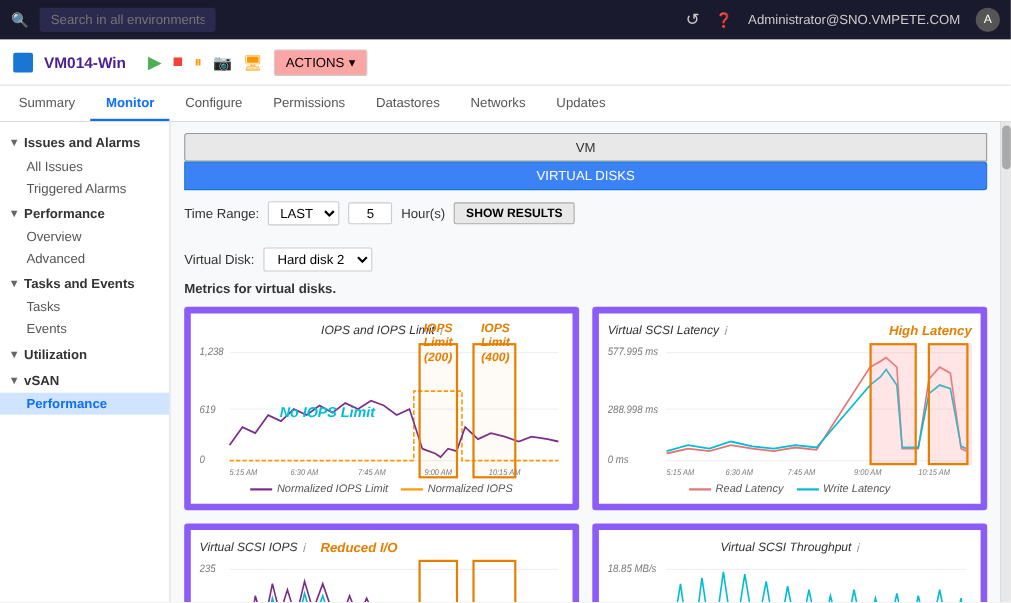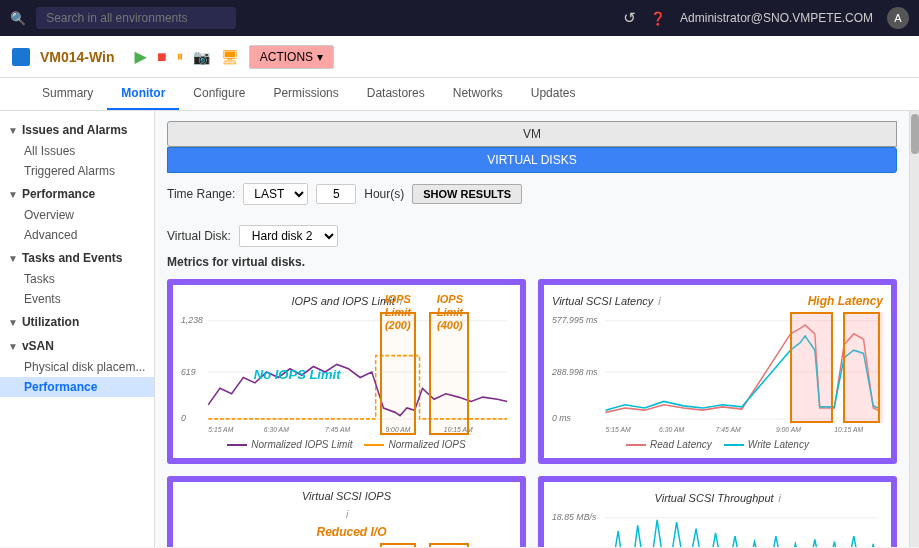--- a/index.html
+++ b/index.html
@@ -1,36 +1,36 @@
 <!DOCTYPE html>
 <html><head>
   <meta charset="utf-8">
   <style>
     * { box-sizing: border-box; margin: 0; padding: 0; }
     body { font-family: Arial, sans-serif; font-size: 12px; background: #f3f3f3; color: #333; width: 919px; height: 548px; overflow: hidden; }
 
     
     .topbar { background: #1a1a2e; height: 36px; display: flex; align-items: center; padding: 0 10px; gap: 10px; }
-    .topbar-search { background: #2a2a4e; border: none; color: #aaa; padding: 4px 10px; border-radius: 3px; font-size: 12px; width: 200px; }
+    .topbar-search { background: #2a2a4e; border: none; color: #aaa; padding: 4px 10px; border-radius: 3px; font-size: 12px; width: 160px; }
     .topbar-right { margin-left: auto; display: flex; align-items: center; gap: 14px; color: #ccc; font-size: 12px; }
     .topbar-user { color: #ccc; cursor: pointer; }
 
     
     .vm-bar { background: #fff; border-bottom: 1px solid #ddd; height: 42px; display: flex; align-items: center; padding: 0 12px; gap: 10px; }
     .vm-icon { width: 18px; height: 18px; background: #1976d2; border-radius: 2px; display: inline-block; }
-    .vm-name { font-size: 14px; font-weight: bold; color: #a16207; margin-right: 10px; }
+    .vm-name { font-size: 14px; font-weight: bold; color: #4c1d95; margin-right: 10px; }
     .vm-actions-btn { background: #fca5a5; border: 1px solid #ccc; padding: 4px 10px; font-size: 12px; cursor: pointer; border-radius: 2px; display: flex; align-items: center; gap: 4px; }
 
     
     .icon-play { color: #4caf50; font-size: 14px; }
     .icon-stop { color: #f44336; font-size: 14px; }
     .icon-other { color: #ff9800; font-size: 14px; }
 
     
-    .tabs { background: #fff; border-bottom: 1px solid #ddd; display: flex; padding: 0 28px; }
+    .tabs { background: #fff; border-bottom: 1px solid #ddd; display: flex; padding: 0 3px; }
     .tab { padding: 8px 14px; font-size: 12px; cursor: pointer; color: #555; border-bottom: 2px solid transparent; }
     .tab.active { color: #0d6efd; border-bottom: 2px solid #0d6efd; font-weight: bold; }
 
     
     .main-content { display: flex; height: calc(548px - 36px - 42px - 34px); background: #f3f3f3; }
 
     
     .sidebar { width: 155px; background: #fff; border-right: 1px solid #ddd; padding: 8px 0; overflow-y: auto; flex-shrink: 0; }
     .sidebar-group { margin-bottom: 2px; }
     .sidebar-group-header { display: flex; align-items: center; padding: 4px 8px; font-size: 12px; font-weight: bold; color: #333; cursor: pointer; }
@@ -150,21 +150,20 @@
       <div class="sidebar-group-header">
         <span class="arrow">▼</span>
         <span>Utilization</span>
       </div>
     </div>
     <div class="sidebar-group">
       <div class="sidebar-group-header">
         <span class="arrow">▼</span>
         <span>vSAN</span>
       </div>
-      <div class="sidebar-item">Physical disk placem...</div>
       <div class="sidebar-item active">Performance</div>
     </div>
   </div>
 
   <div class="content-panel">
 
     <div class="toggle-bar">
       <button class="toggle-btn">VM</button>
       <button class="toggle-btn active">VIRTUAL DISKS</button>
     </div>
@@ -274,21 +273,21 @@
               <span>Read Latency</span>
             </div>
           <div class="legend-item">
               <span class="legend-line" style="background:#00bcd4;"></span>
               <span>Write Latency</span>
             </div>
         </div>
       </div>
 
       <div class="chart-card" style="position:relative;">
-        <div class="chart-title" style="justify-content:flex-start; gap:4px;flex-direction:column;">
+        <div class="chart-title" style="justify-content:flex-start; gap:4px;">
           <span>Virtual SCSI IOPS</span>
           <span class="chart-info">ℹ</span>
           <span style="margin-left:10px;color:#e67e00;font-size:12px;font-weight:bold;">Reduced I/O</span>
         </div>
         <div style="position:relative;">
           
           <div style="position:absolute;left:60%;top:0;width:11%;height:90%;border:2px solid #e67e00;z-index:1;pointer-events:none;"></div>
           <div style="position:absolute;left:75%;top:0;width:12%;height:90%;border:2px solid #e67e00;z-index:1;pointer-events:none;"></div>
           <svg class="chart" viewBox="0 0 340 110" preserveAspectRatio="none">
             <text class="y-label" x="0" y="10" font-size="8" fill="#777">235</text>

